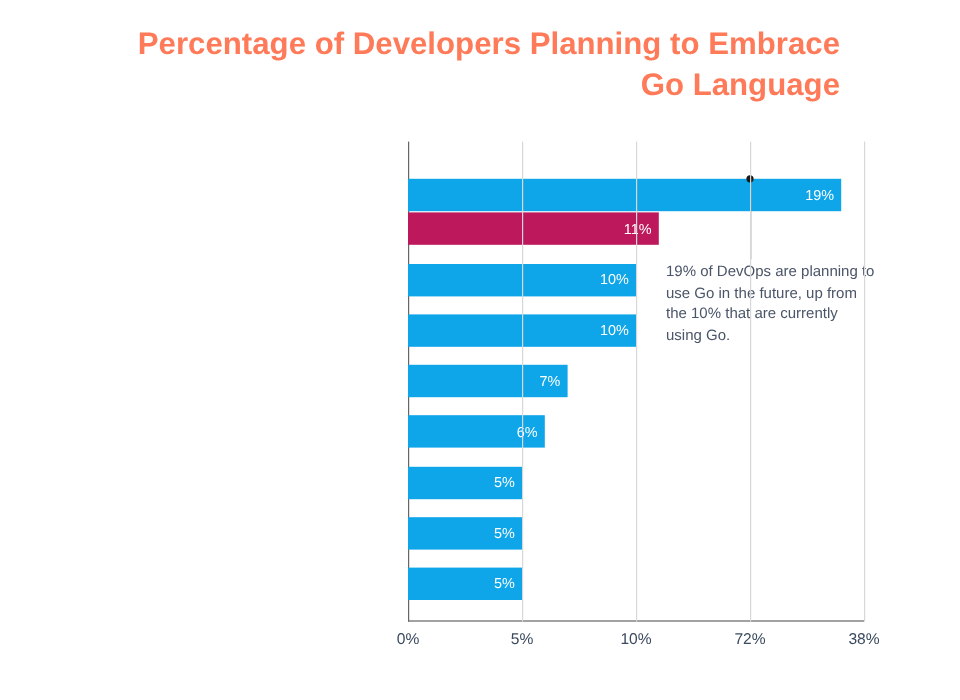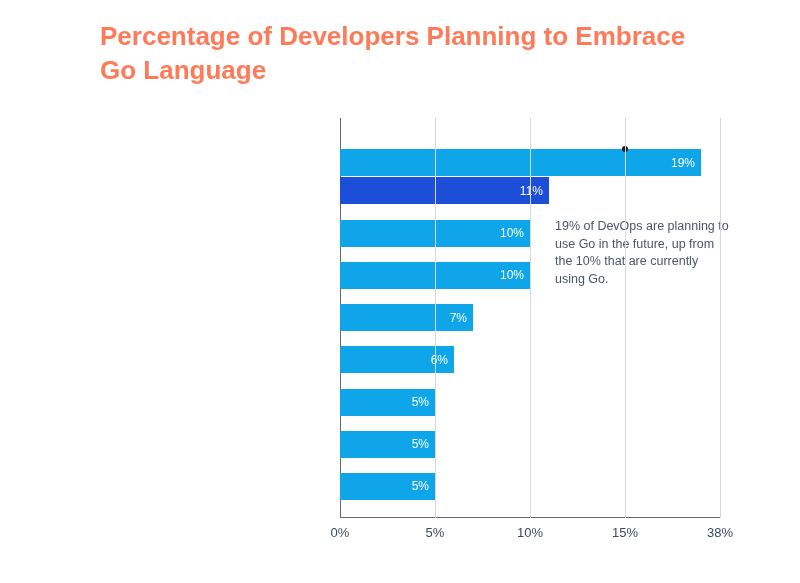--- a/index.html
+++ b/index.html
@@ -12,21 +12,21 @@
   .container {
     width: 800px;
     height: 583px;
     padding: 20px 30px 30px 30px;
     position: relative;
   }
   .title {
     color: #ff7a59;
     font-size: 26px;
     font-weight: 600;
-    text-align: left;
+    text-align: right;
     line-height: 1.3;
     margin: 0 auto 30px auto;
     max-width: 600px;
   }
   .chart-area {
     position: relative;
     height: 430px;
   }
   .plot {
     position: absolute;
@@ -133,21 +133,21 @@
       <div class="y-axis-line"></div>
       <div class="x-axis-line"></div>
 
       <div class="bars">
           <div class="bar-row" style="height: 42.2222px;">
             <div class="bar" style="width: 361px; background: rgb(14, 165, 233); margin-top: 28px;">
               <span class="bar-label-inside">19%</span>
             </div>
           </div>
           <div class="bar-row" style="height: 42.2222px;">
-            <div class="bar" style="width: 209px; background: #1d4ed8;">
+            <div class="bar" style="width: 209px; background: #be185d;">
               <span class="bar-label-inside">11%</span>
             </div>
           </div>
           <div class="bar-row" style="height: 42.2222px;">
             <div class="bar" style="width: 190px; background: rgb(14, 165, 233);">
               <span class="bar-label-inside">10%</span>
             </div>
           </div>
           <div class="bar-row" style="height: 42.2222px;">
             <div class="bar" style="width: 190px; background: rgb(14, 165, 233);">
@@ -183,21 +183,21 @@
 
       <div class="annotation-dot" style="left: 285px; top: 31.1111px;"></div>
       <div class="annotation-line" style="left: 285px; top: 31.1111px; height: 67.3333px;"></div>
       <div class="annotation-text" style="left: 215px; top: 100.444px;">19% of DevOps are planning to use Go in the future, up from the 10% that are currently using Go.</div>
     <div class="tick-label" style="left: 0px;">0%</div>
         <div class="grid-line" style="left: 95px;"></div>
         <div class="tick-label" style="left: 95px;">5%</div>
         <div class="grid-line" style="left: 190px;"></div>
         <div class="tick-label" style="left: 190px;">10%</div>
         <div class="grid-line" style="left: 285px;"></div>
-        <div class="tick-label" style="left: 285px;">15%</div>
+        <div class="tick-label" style="left: 285px;">72%</div>
         <div class="grid-line" style="left: 380px;"></div>
         <div class="tick-label" style="left: 380px;">38%</div>
       </div>
 
     <div class="cats"></div>
 
   </div>
 </div>
 
 </body></html>

